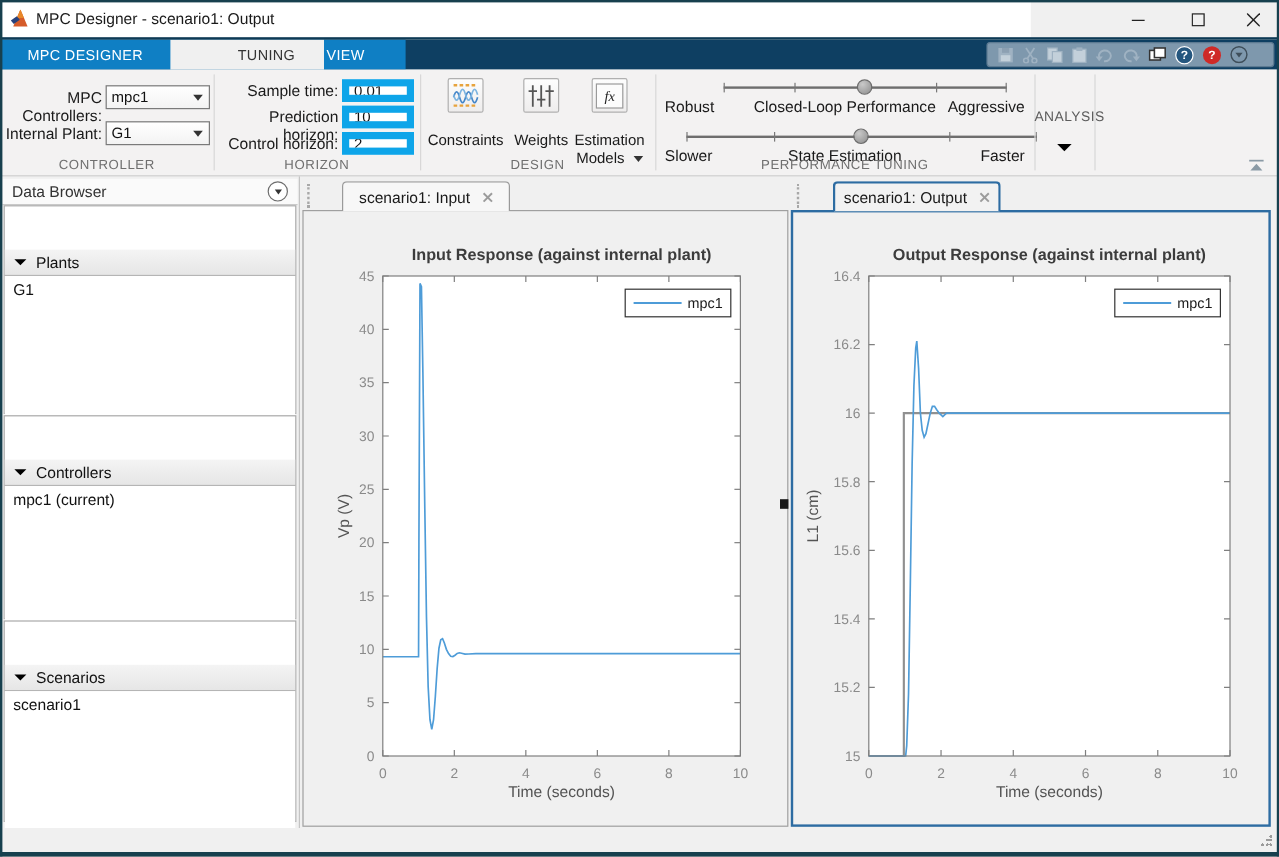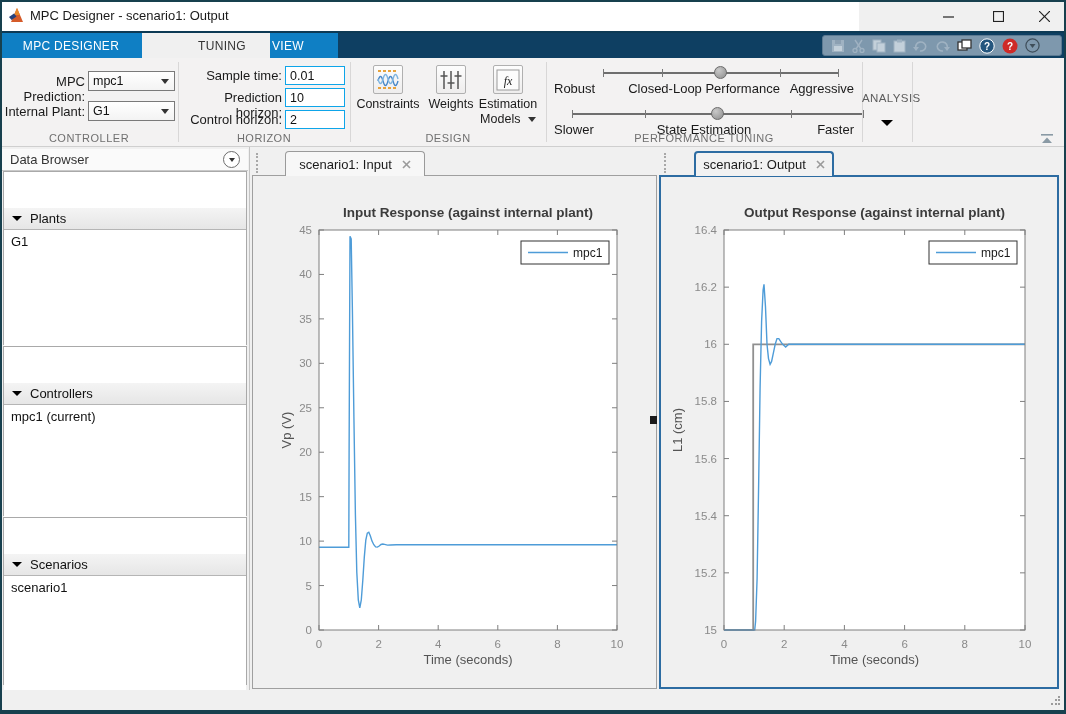--- a/index.html
+++ b/index.html
@@ -24,26 +24,26 @@
   
   .ribbon{position:absolute;left:0;top:58px;width:1066px;height:88px;background:#f3f2f2;border-bottom:1px solid #cfcfcf;box-sizing:content-box;}
   .vdiv{position:absolute;top:4px;height:80px;width:1px;background:#d8d7d7;}
   .sec-label{position:absolute;bottom:2px;font-size:11px;color:#6f6f6f;letter-spacing:.5px;text-align:center;}
   .rlabel{font-size:13px;color:#1a1a1a;}
   .combo{position:absolute;width:87px;height:20px;border:1px solid #7a7a7a;background:linear-gradient(#fff,#f3f3f3);
     display:flex;align-items:center;font-size:12.5px;color:#111;padding-left:4px;box-sizing:border-box;}
   .combo .tri{margin-left:auto;margin-right:5px;}
   .tri-down{width:0;height:0;border-left:4px solid transparent;border-right:4px solid transparent;border-top:5px solid #333;}
   .tri-down.big{border-left-width:6px;border-right-width:6px;border-top-width:6px;border-top-color:#000;}
-  .rinput{position:absolute;width:60px;height:19px;border:1px solid #0ea5e9;background:#fff;font-size:12.5px;
+  .rinput{position:absolute;width:60px;height:19px;border:6px solid #0ea5e9;background:#fff;font-size:12.5px;
     font-family:"Liberation Sans",sans-serif;padding:0 0 0 4px;box-sizing:border-box;color:#111;}
   .icon-btn{position:absolute;width:74px;text-align:center;cursor:default;}
   .icon-sq{width:28px;height:27px;margin:0 auto;border:1px solid #b0b0b0;border-radius:2px;background:linear-gradient(#fdfdfd,#eeeded);
     display:flex;align-items:center;justify-content:center;}
-  .icon-lab{font-size:12.5px;color:#1a1a1a;margin-top:3px;line-height:15px;}
+  .icon-lab{font-size:12.5px;color:#1a1a1a;margin-top:16px;line-height:15px;}
   .slider{position:absolute;height:14px;}
   .track{position:absolute;top:6px;left:0;right:0;height:2px;background:#6e6e6e;}
   .stick{position:absolute;top:-3px;width:1px;height:8px;background:#787878;}
   .knob{position:absolute;top:0;left:calc(50% - 7px);width:13px;height:13px;border-radius:50%;
     background:radial-gradient(circle at 35% 30%,#c9c9c9,#8d8d8d);border:1px solid #6b6b6b;box-sizing:border-box;}
   .slab{position:absolute;font-size:13px;color:#1a1a1a;}
   
   .db-header{position:absolute;left:2px;top:149px;width:246px;height:22px;background:#fafafa;border-bottom:1px solid #c9c9c9;
     display:flex;align-items:center;font-size:13px;color:#333;padding-left:8px;box-sizing:border-box;}
   .circle-arrow{width:15px;height:15px;border:1px solid #6d6d6d;border-radius:50%;display:flex;align-items:center;justify-content:center;background:#fff;}
@@ -149,21 +149,21 @@
       </svg>
       <svg width="15" height="15" viewBox="0 0 15 15">
         <circle cx="7.5" cy="7.5" r="6.6" fill="none" stroke="#3e4e5a" stroke-width="1.2"></circle>
         <polygon points="4.5,6 10.5,6 7.5,10" fill="#3e4e5a"></polygon>
       </svg>
     </div>
   </div>
 
   <div class="ribbon">
 
-    <div class="rlabel abs" style="left:0;top:16px;width:85px;text-align:right">MPC Prediction:</div>
+    <div class="rlabel abs" style="left:0;top:16px;width:85px;text-align:right">MPC Controllers:</div>
     <div class="combo" style="left:88px;top:13px">
       <span>mpc1</span>
       <span class="tri tri-down"></span>
     </div>
     <div class="rlabel abs" style="left:0;top:46px;width:85px;text-align:right">Internal Plant:</div>
     <div class="combo" style="left:88px;top:43px">
       <span>G1</span>
       <span class="tri tri-down"></span>
     </div>
     <div class="sec-label" style="left:0;width:178px">CONTROLLER</div>

